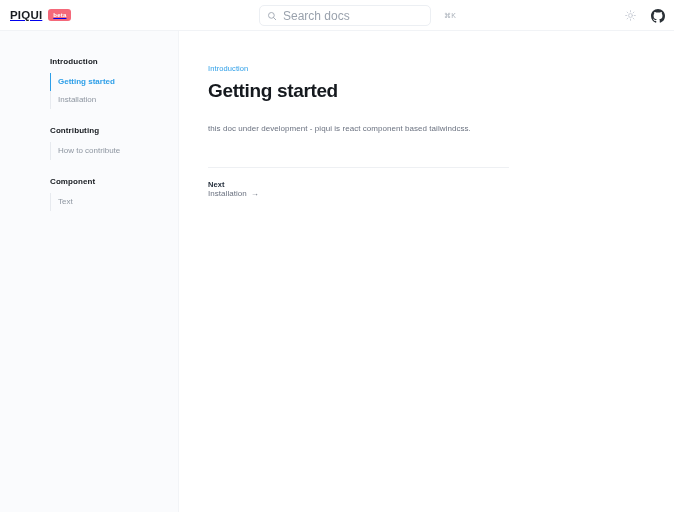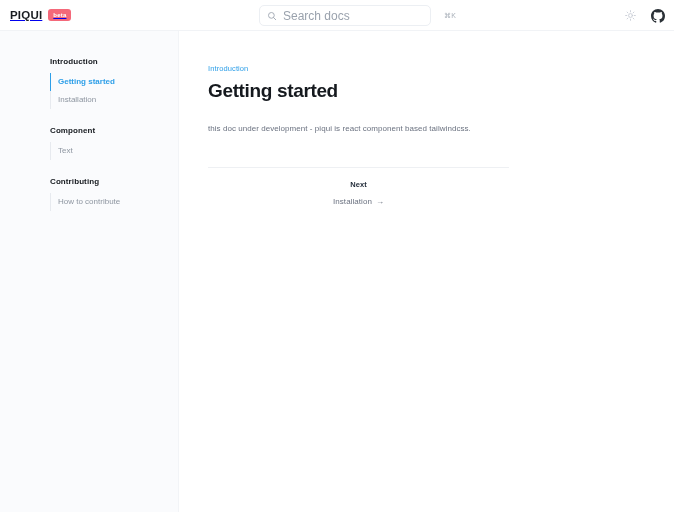--- a/index.html
+++ b/index.html
@@ -228,22 +228,21 @@
     height: 1px;
     background: #eef0f3;
     border: none;
   }
 
   .pager {
     width: 301px;
     margin-top: 12px;
     display: flex;
     flex-direction: column;
-    align-items: center;
-    gap: 8px;
+    align-items: flex-start;
   }
 
   .pager-label {
     font-size: 7.5px;
     font-weight: bold;
     color: #1f2937;
     letter-spacing: 0.1px;
   }
 
   .pager-link {
@@ -314,37 +313,37 @@
         <li>
           <a class="nav-item active" href="#">Getting started</a>
         </li>
         <li>
           <a class="nav-item" href="#">Installation</a>
         </li>
       </ul>
     </div>
 
     <div class="nav-group">
+      <div class="nav-group-title">Contributing</div>
+      <ul class="nav-items">
+        <li>
+          <a class="nav-item" href="#">How to contribute</a>
+        </li>
+      </ul>
+    </div>
+
+    <div class="nav-group">
       <div class="nav-group-title">Component</div>
       <ul class="nav-items">
         <li>
           <a class="nav-item" href="#">Text</a>
         </li>
       </ul>
     </div>
 
-    <div class="nav-group">
-      <div class="nav-group-title">Contributing</div>
-      <ul class="nav-items">
-        <li>
-          <a class="nav-item" href="#">How to contribute</a>
-        </li>
-      </ul>
-    </div>
-
   </nav>
 
   <main class="content">
 
     <a class="eyebrow" href="#">Introduction</a>
 
     <h1 class="page-title">Getting started</h1>
 
     <p class="body-text">this doc under development - piqui is react component based tailwindcss.</p>
 

